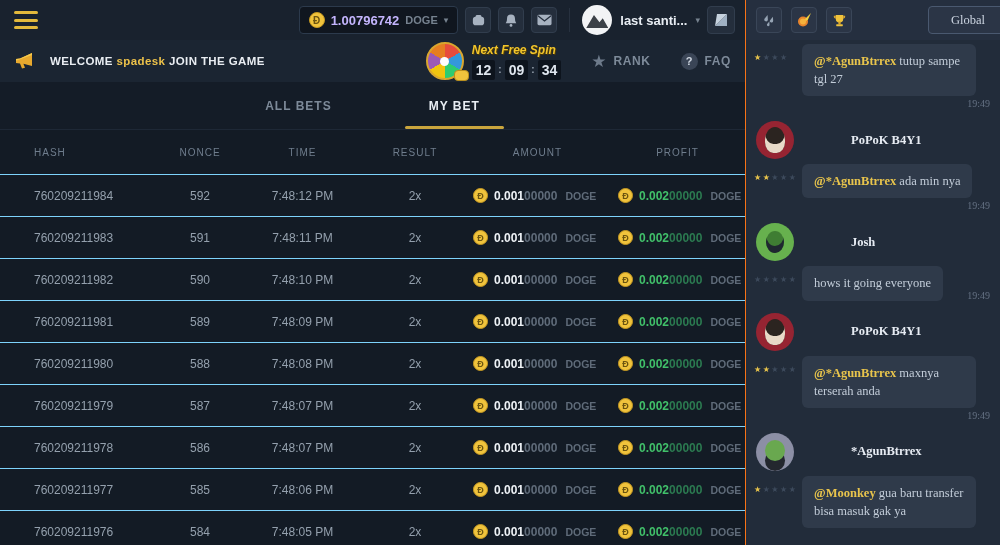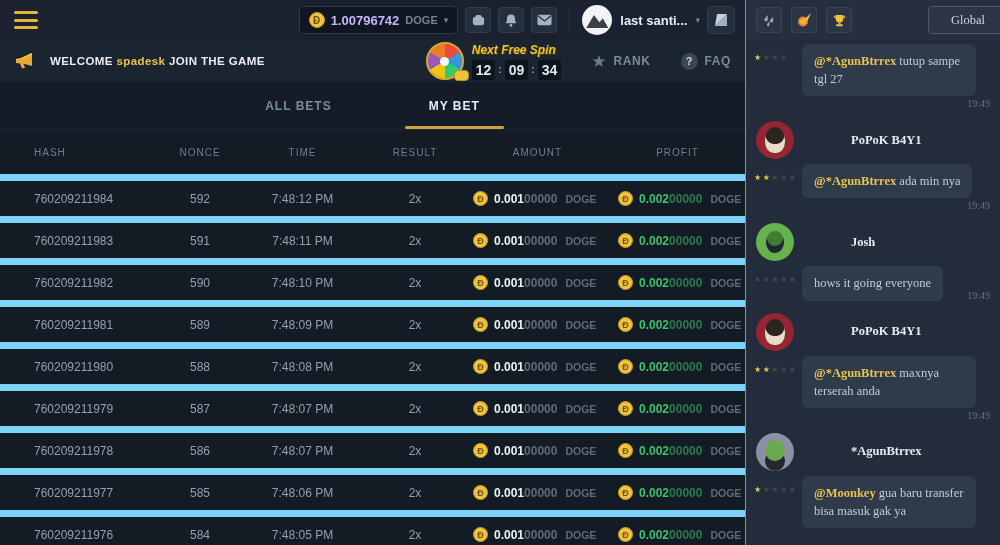--- a/index.html
+++ b/index.html
@@ -50,21 +50,21 @@
   .faq-circle { width:17px; height:17px; border-radius:50%; background:#3a4556; color:#cfd7e1; font-size:11px; font-weight:bold; display:flex; align-items:center; justify-content:center; }
 
   .tabs { height:48px; flex:0 0 48px; display:flex; justify-content:center; align-items:stretch; gap:85px; border-bottom:1px solid #1e2836; background:#141c27; }
   .tab { display:flex; align-items:center; font-size:12px; font-weight:bold; letter-spacing:1px; color:#7d8a99; cursor:pointer; position:relative; padding:0 6px; }
   .tab.active { color:#e8edf3; }
   .tab.active::after { content:""; position:absolute; left:-18px; right:-18px; bottom:0; height:3px; background:#caa53d; border-radius:2px; }
 
   .table { flex:1; overflow:hidden; }
   .trow, .thead { display:flex; align-items:center; }
   .thead { height:44px; color:#6f7d8d; font-size:10px; font-weight:normal; letter-spacing:1px; }
-  .trow { height:42px; border-top:7px solid #7dd3fc; font-size:12px; color:#94a0ad; }
+  .trow { height:42px; border-top:1px solid #7dd3fc; font-size:12px; color:#94a0ad; }
   .c { flex:0 0 auto; }
   .c.hash   { width:160px; padding-left:34px; text-align:left; }
   .c.nonce  { width:80px;  text-align:center; }
   .c.time   { width:125px; text-align:center; }
   .c.result { width:100px; text-align:center; }
   .c.amount { width:145px; display:flex; align-items:center; gap:6px; padding-left:8px; }
   .c.profit { width:135px; display:flex; align-items:center; gap:6px; padding-left:8px; }
   .thead .c.amount, .thead .c.profit { display:block; text-align:center; padding-left:0; }
   .coin.sm { width:15px; height:15px; flex:0 0 15px; font-size:9px; }
   .amt-main { color:#eef2f6; font-weight:bold; }

